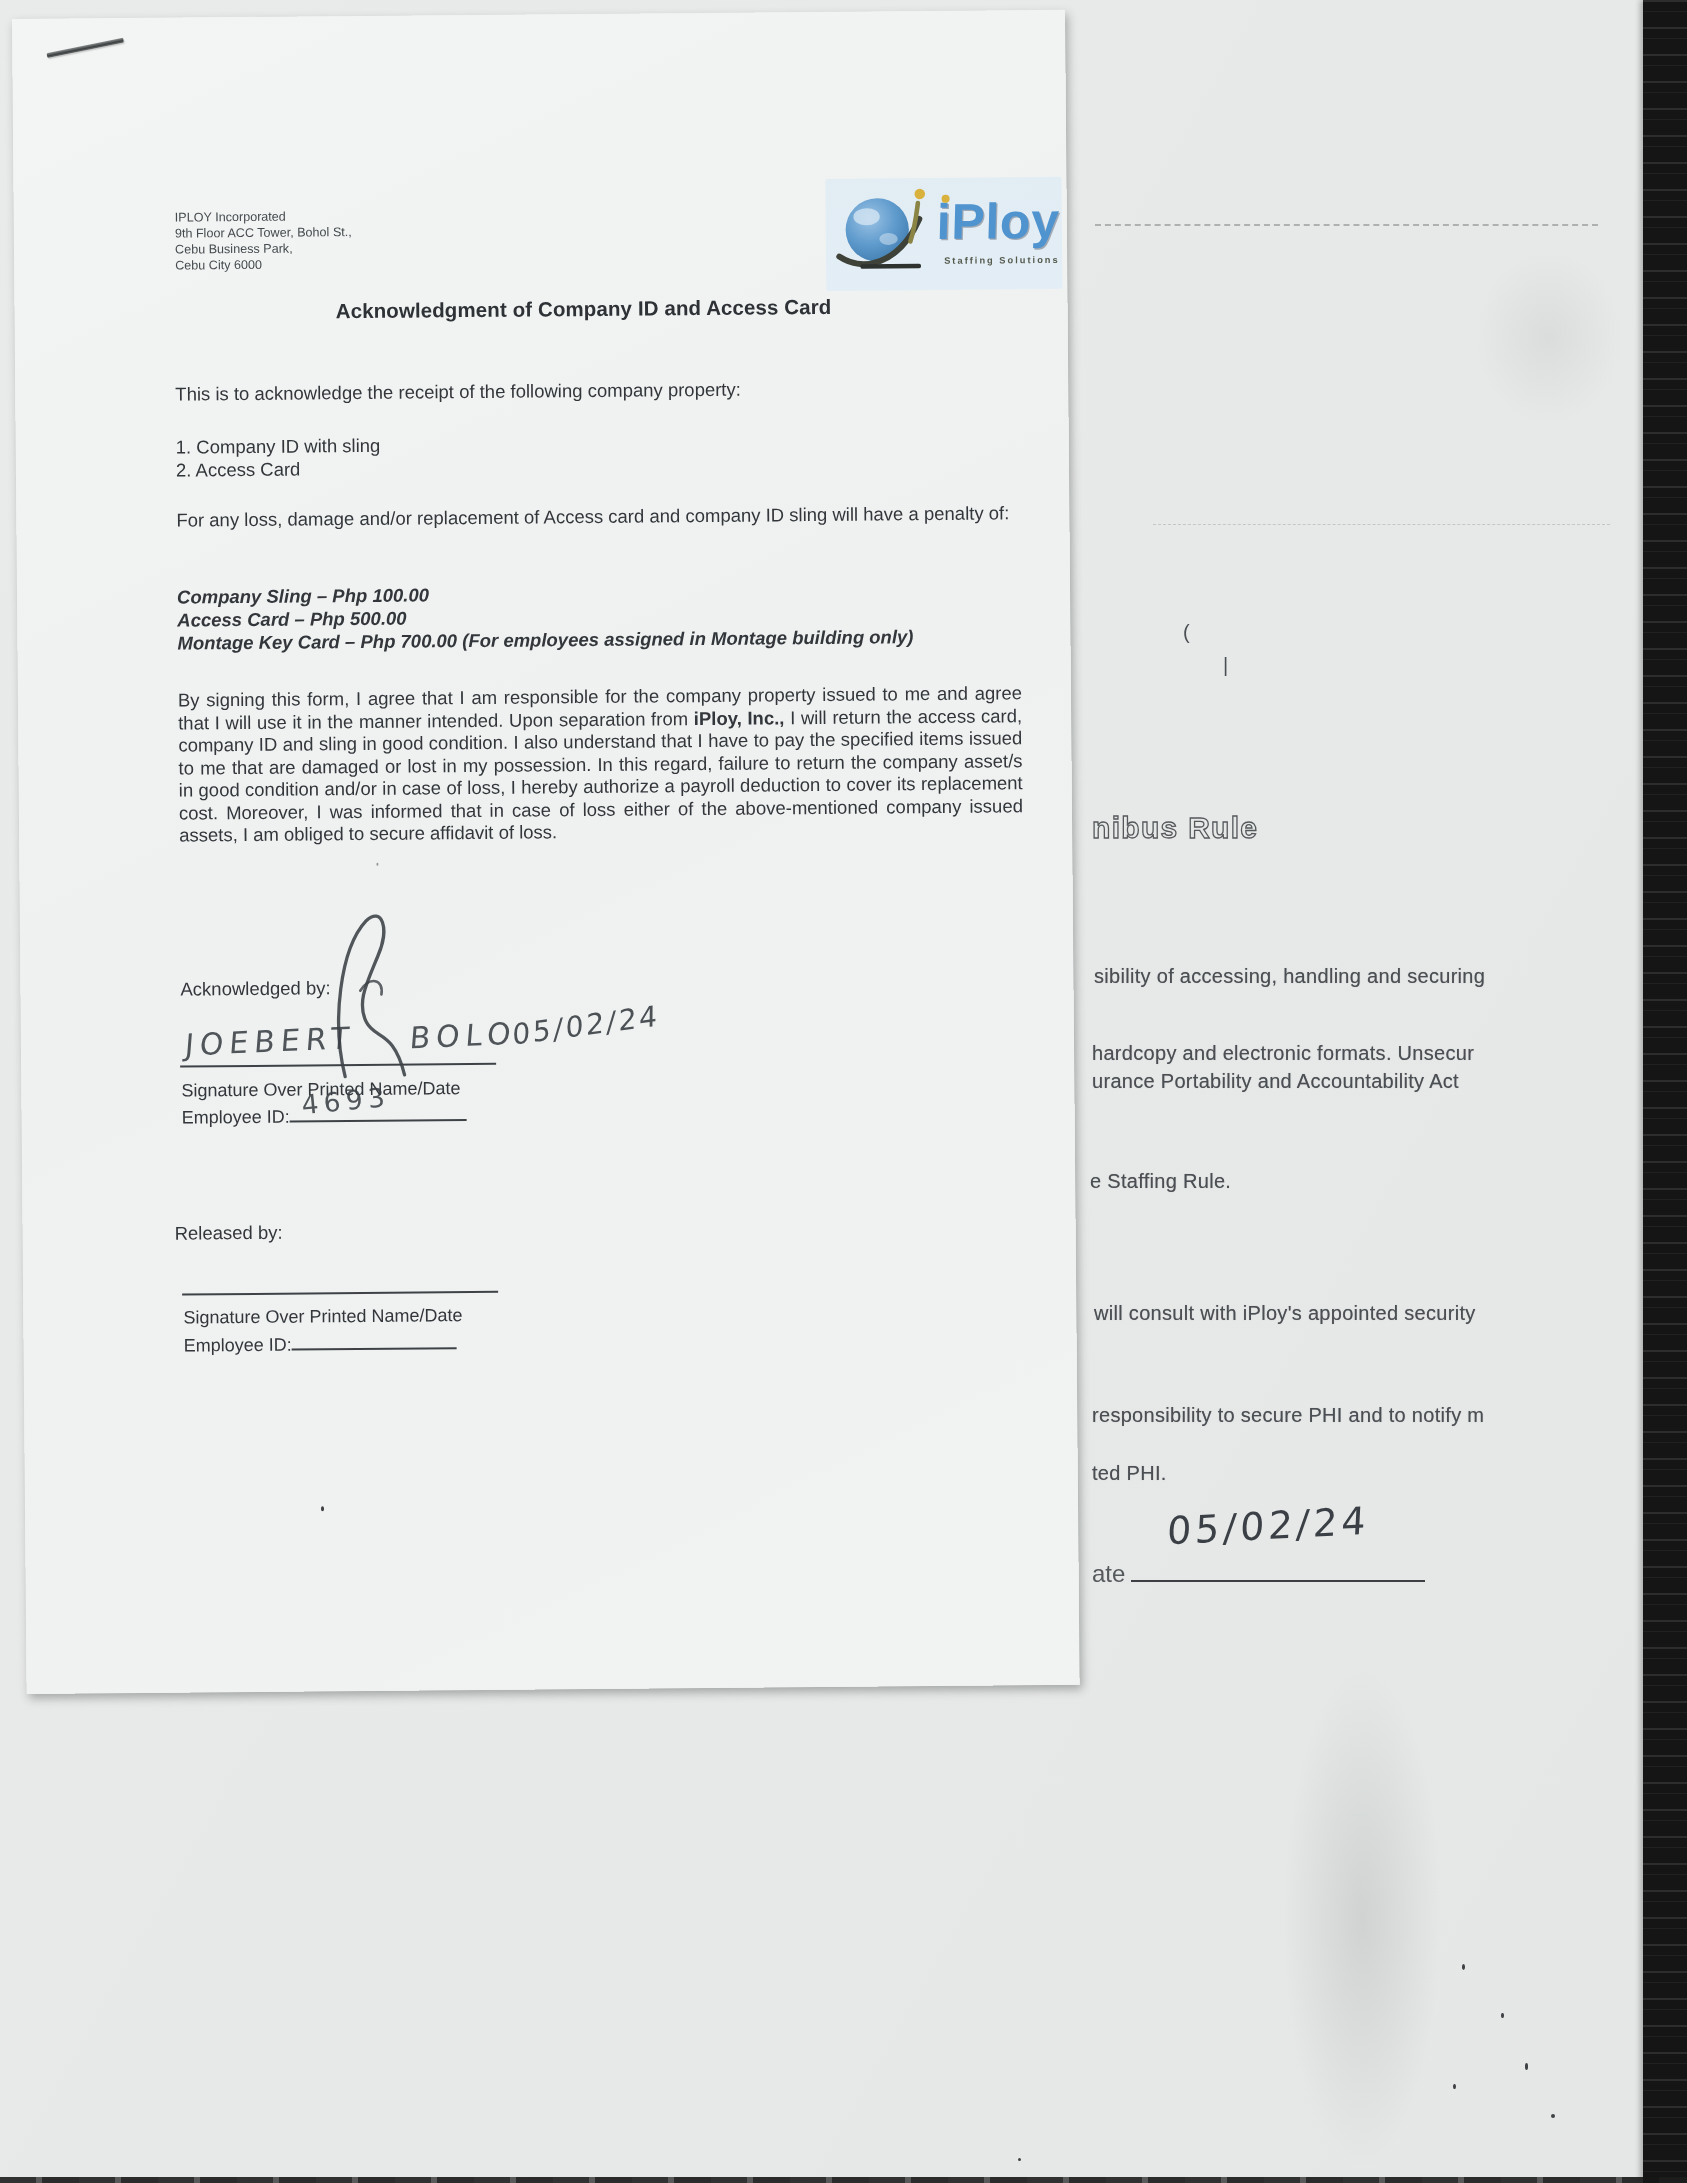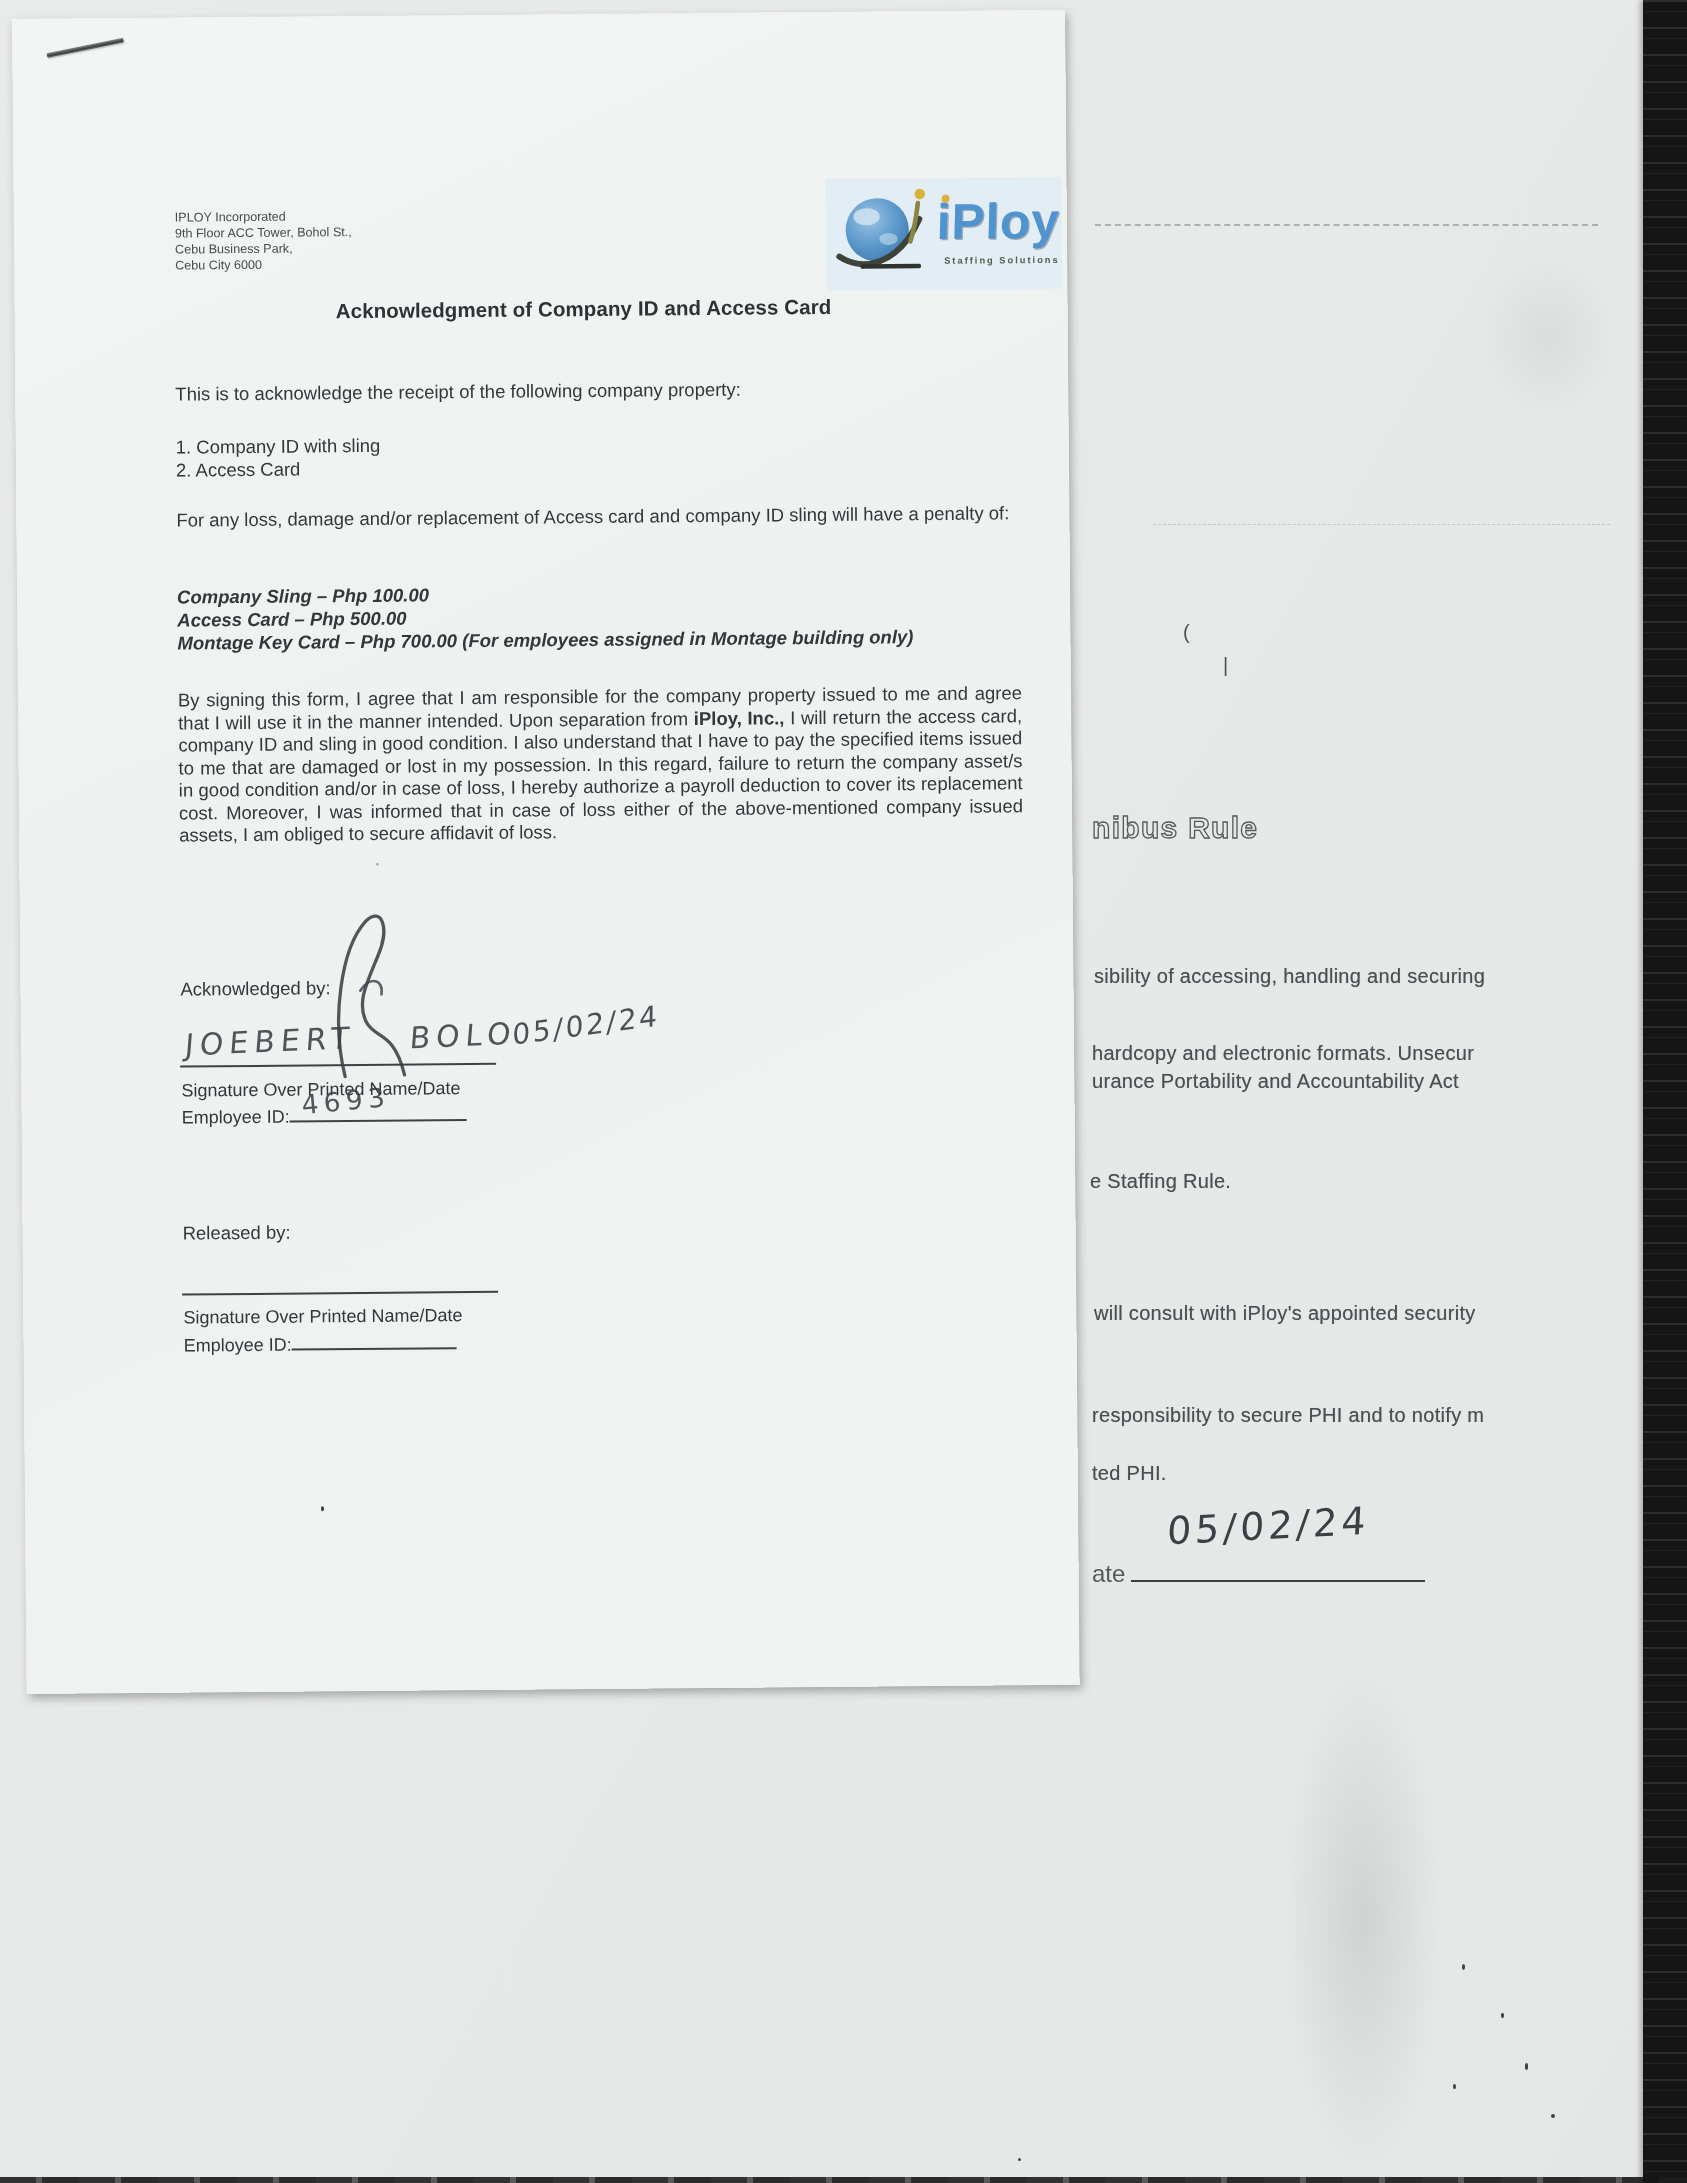--- a/index.html
+++ b/index.html
@@ -150,21 +150,21 @@
     <span class="hand hand-name" style="left:164px;top:1007px;">JOEBERT</span>
     <span class="hand hand-name" style="left:389px;top:1003px;">BOLO</span>
     <span class="hand hand-date" style="left:491px;top:995px;">05/02/24</span>
 
     <div class="sig-line" style="left:159px;top:1048px;width:316px;"></div>
     <div class="sig-caption" style="left:160px;top:1063px;">Signature Over Printed Name/Date</div>
     <div class="emp-row" style="left:160px;top:1090px;">
       <span>Employee ID:</span><span class="emp-line" style="width:177px;"><span class="hand hand-id">4693</span></span>
     </div>
 
-    <div class="sig-label" style="left:160px;top:1205px;">Released by:</div>
+    <div class="sig-label" style="left:152px;top:1205px;">Released by:</div>
     <div class="sig-line" style="left:159px;top:1276px;width:316px;"></div>
     <div class="sig-caption" style="left:160px;top:1290px;">Signature Over Printed Name/Date</div>
     <div class="emp-row" style="left:160px;top:1318px;">
       <span>Employee ID:</span><span class="emp-line" style="width:165px;"></span>
     </div>
 
     <span class="speck" style="left:296px;top:1490px;width:3.3px;height:4.6px;"></span>
     <span class="speck" style="left:357px;top:847px;width:2px;height:3.3px;opacity:.5;"></span>
   </div>
 

